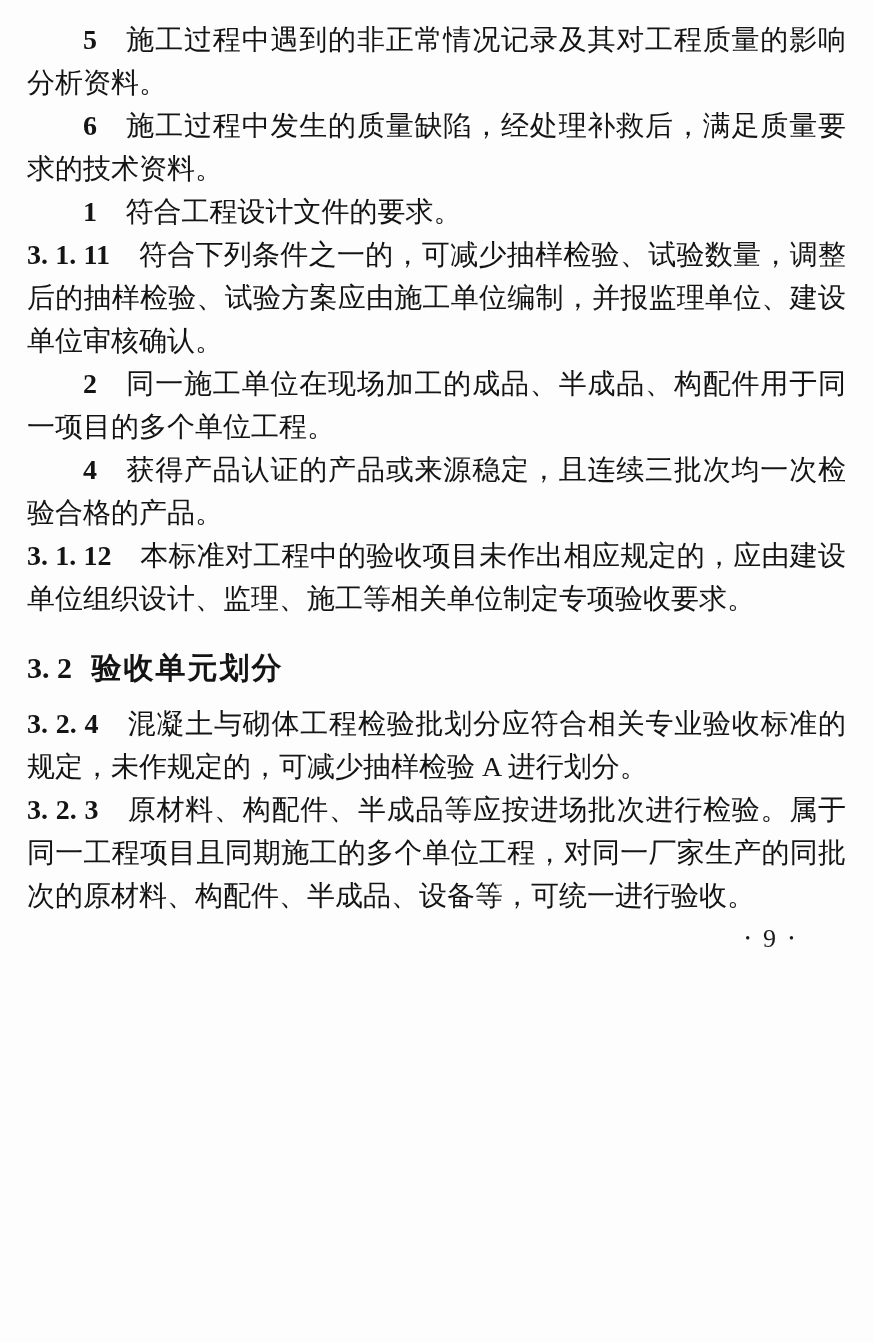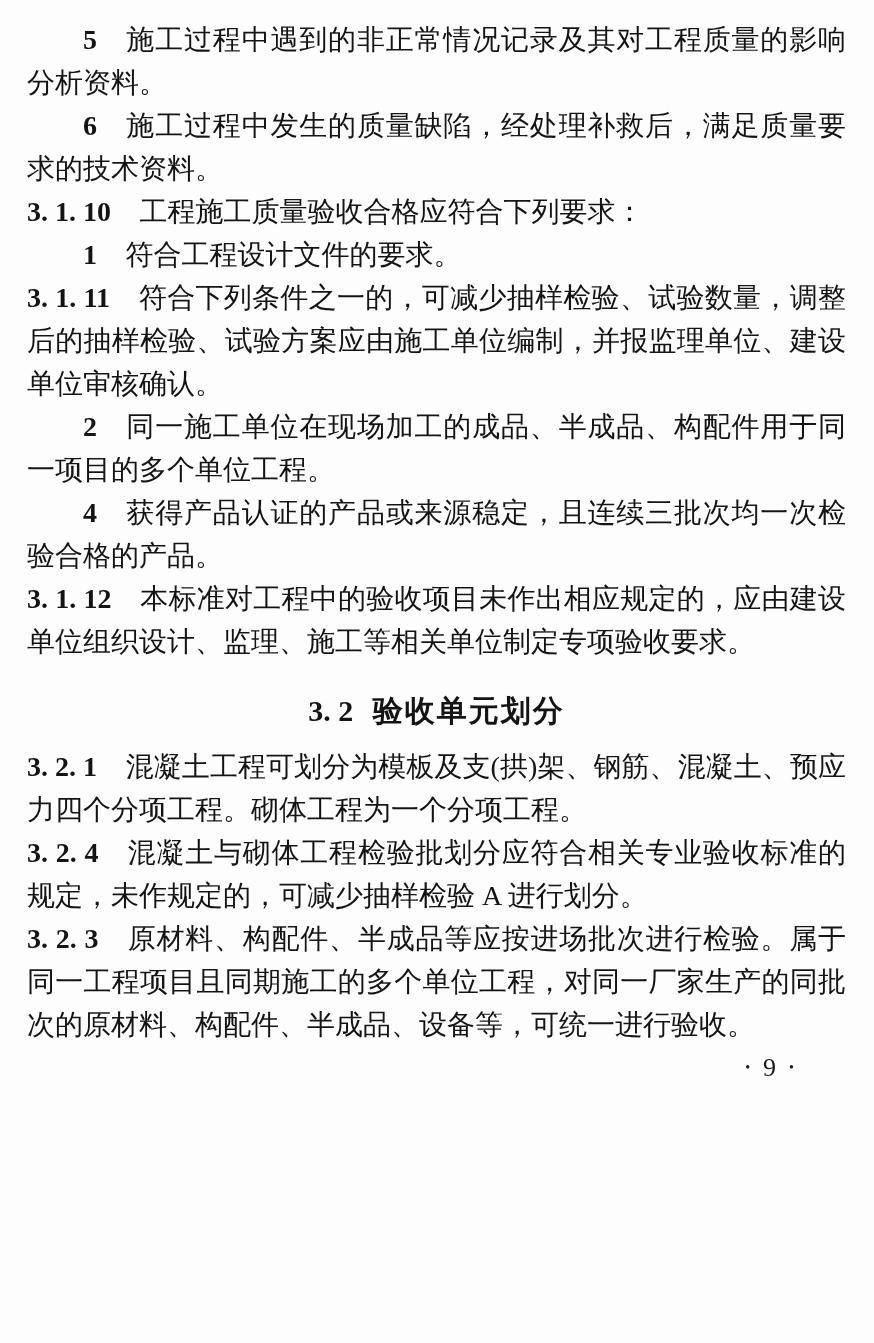--- a/index.html
+++ b/index.html
@@ -27,21 +27,21 @@
   p.indent {
     text-indent: 2em;
   }
   .num {
     font-weight: 700;
     margin-right: 1.02em;
     white-space: pre;
   }
   h2.heading {
     margin: 26px 0 12px 0;
-    text-align: center;
+    text-align: left;
     font-size: 30px;
     line-height: 44px;
     font-weight: 700;
     letter-spacing: 0;
   }
   .hnum {
     font-family: "Liberation Serif", "DejaVu Serif", serif;
     margin-right: 0.65em;
     white-space: pre;
   }
@@ -67,38 +67,36 @@
 </style>
 </head>
 <body>
 
 <div class="page">
 
   <p class="para indent"><span class="num">5</span><span>施工过程中遇到的非正常情况记录及其对工程质量的影响分析资料。</span></p>
 
   <p class="para indent"><span class="num">6</span><span>施工过程中发生的质量缺陷，经处理补救后，满足质量要求的技术资料。</span></p>
 
-  <p class="para"><span class="num">3. 1. 10</span><span>工程施工质量验收合格应符合下列要求：</span></p>
 
   <p class="para indent"><span class="num">1</span><span>符合工程设计文件的要求。</span></p>
 
 
   <p class="para"><span class="num">3. 1. 11</span><span>符合下列条件之一的，可减少抽样检验、试验数量，调整后的抽样检验、试验方案应由施工单位编制，并报监理单位、建设单位审核确认。</span></p>
 
 
   <p class="para indent"><span class="num">2</span><span>同一施工单位在现场加工的成品、半成品、构配件用于同一项目的多个单位工程。</span></p>
 
 
   <p class="para indent"><span class="num">4</span><span>获得产品认证的产品或来源稳定，且连续三批次均一次检验合格的产品。</span></p>
 
   <p class="para"><span class="num">3. 1. 12</span><span>本标准对工程中的验收项目未作出相应规定的，应由建设单位组织设计、监理、施工等相关单位制定专项验收要求。</span></p>
 
   <h2 class="heading"><span class="hnum">3. 2</span><span class="htitle">验收单元划分</span></h2>
 
-  <p class="para"><span class="num">3. 2. 1</span><span>混凝土工程可划分为模板及支(拱)架、钢筋、混凝土、预应力四个分项工程。砌体工程为一个分项工程。</span></p>
 
   <p class="para"><span class="num">3. 2. 4</span><span>混凝土与砌体工程检验批划分应符合相关专业验收标准的规定，未作规定的，可减少抽样检验 A 进行划分。</span></p>
 
   <p class="para"><span class="num">3. 2. 3</span><span>原材料、构配件、半成品等应按进场批次进行检验。属于同一工程项目且同期施工的多个单位工程，对同一厂家生产的同批次的原材料、构配件、半成品、设备等，可统一进行验收。</span></p>
 
   <div class="footer">
     <span class="dot">•</span><span class="pnum">9</span><span class="dot">•</span>
   </div>
 
 </div>

